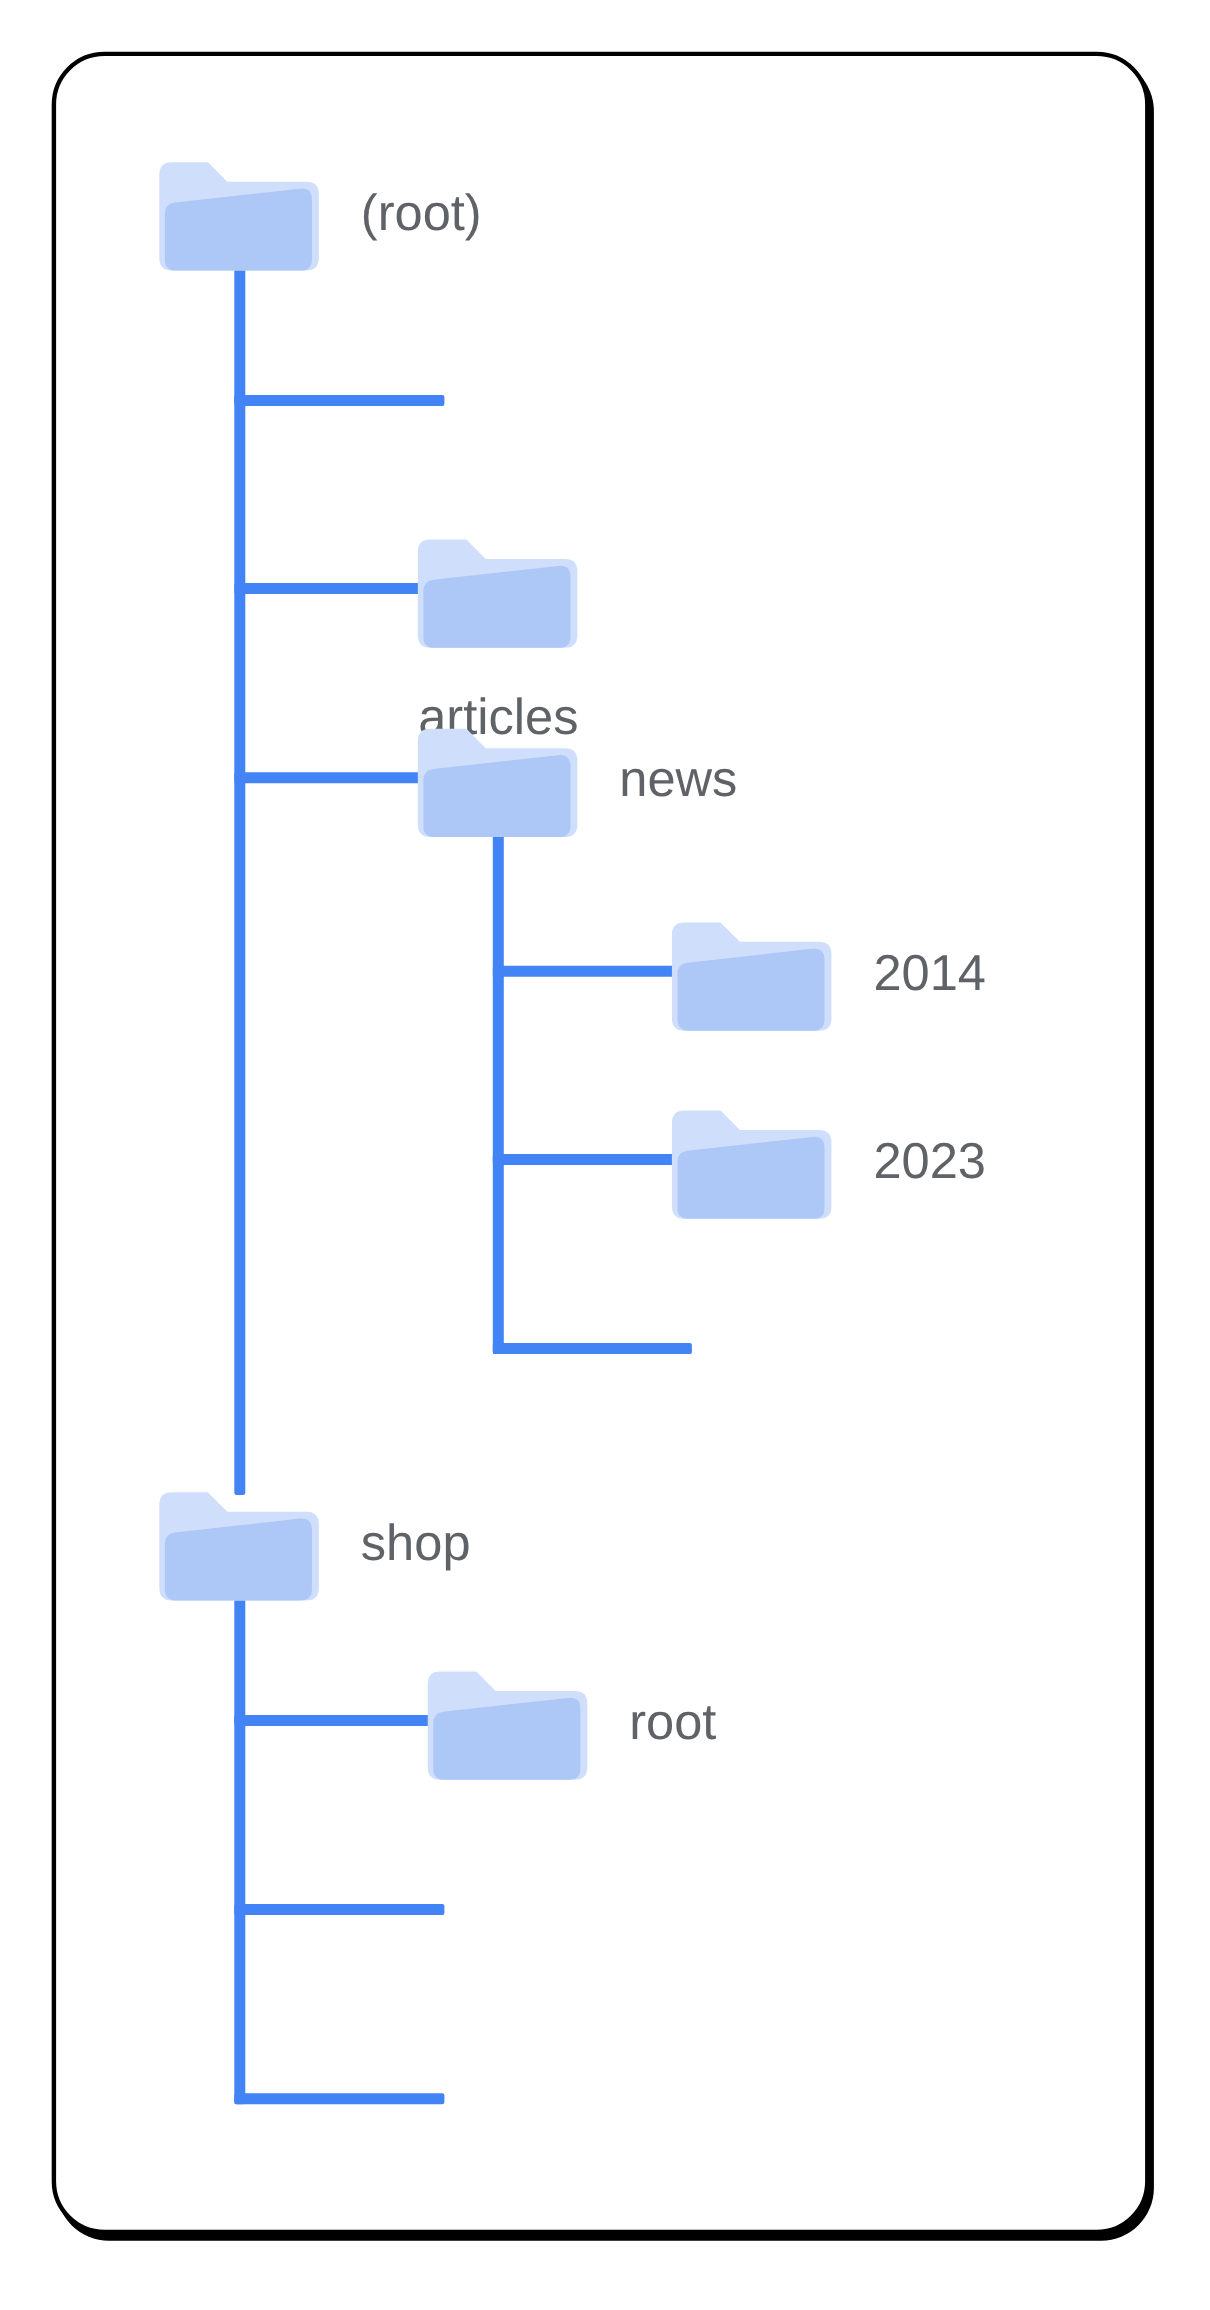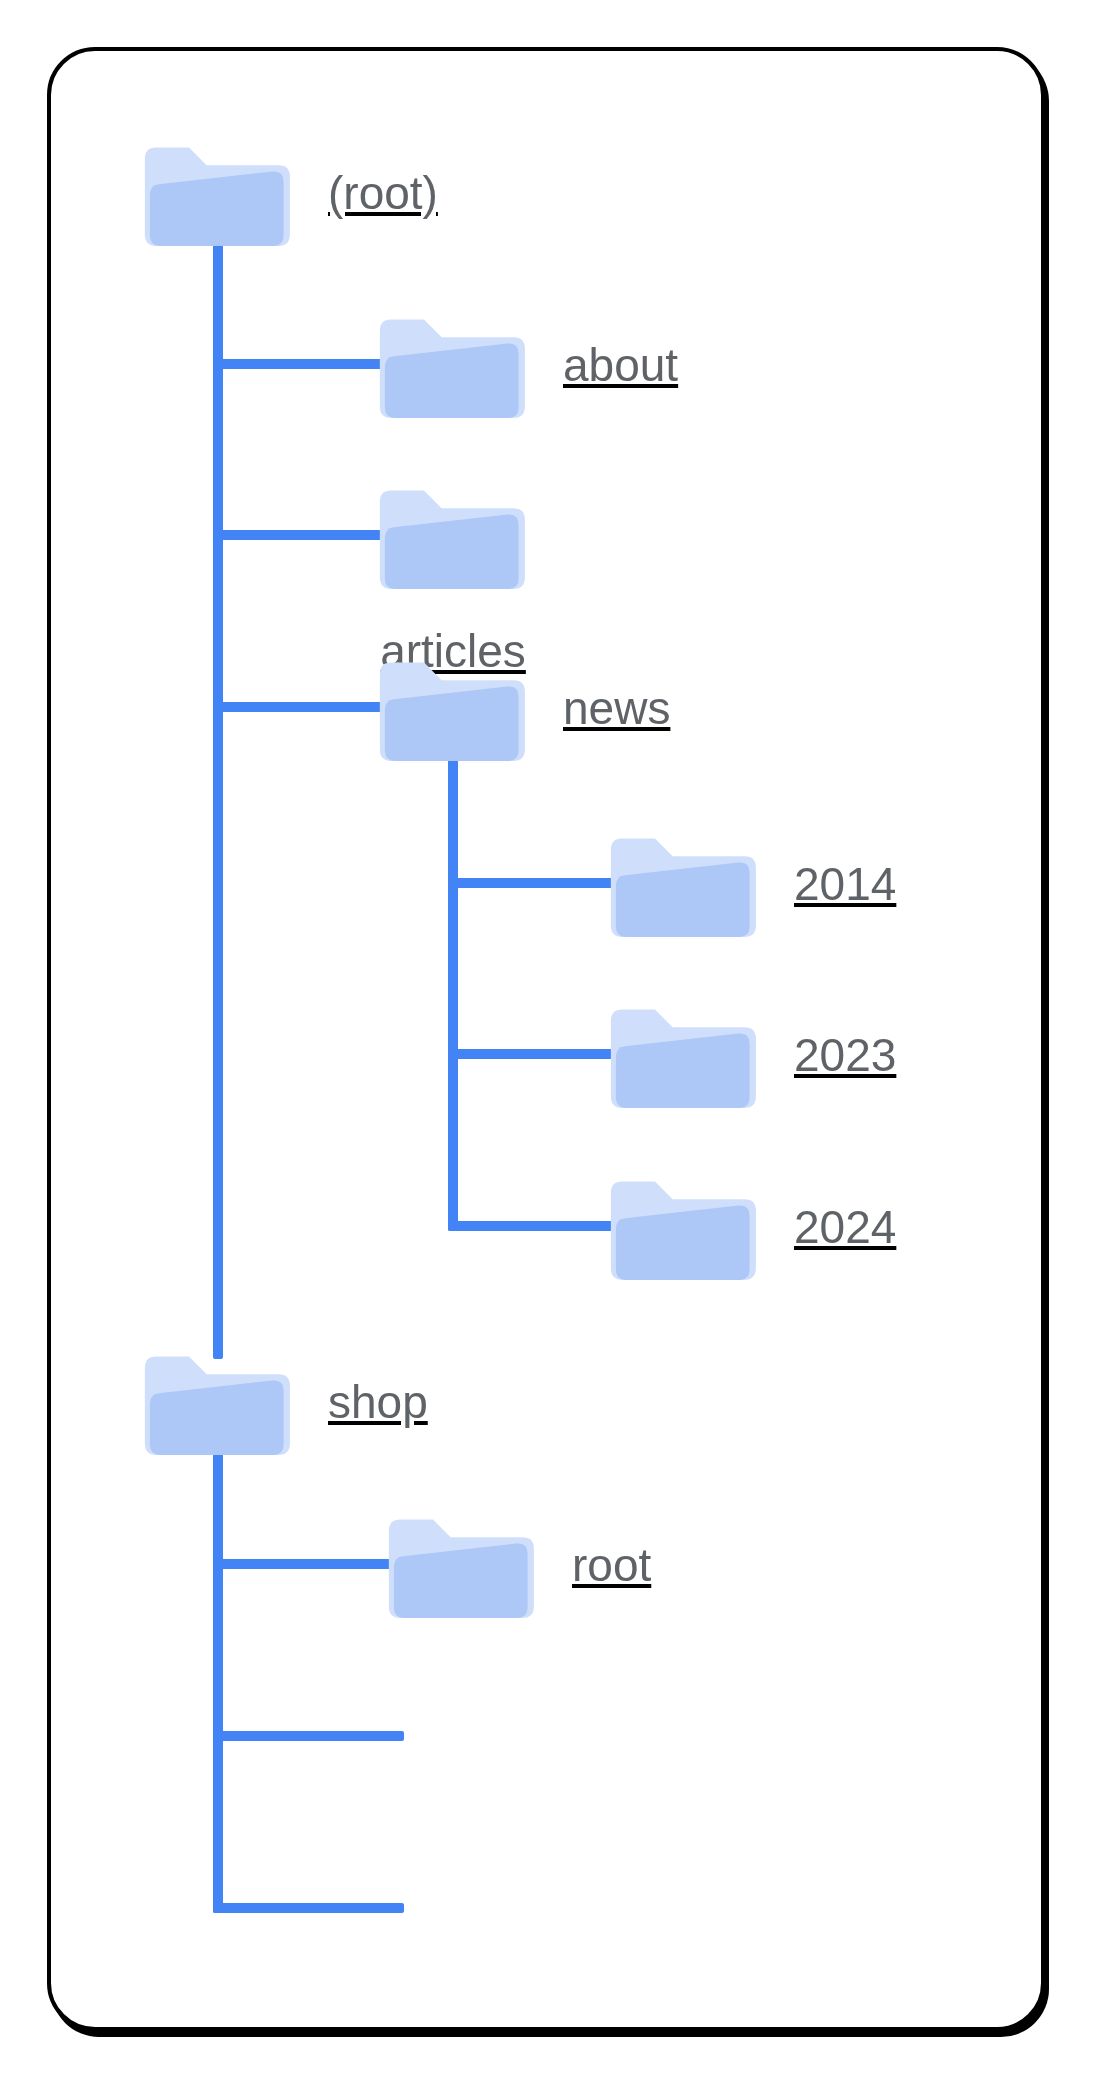--- a/index.html
+++ b/index.html
@@ -30,21 +30,20 @@
   .line {
     position: absolute;
     background: var(--connector, #4284F5);
     border-radius: 2px;
   }
   .node {
     position: absolute;
     display: flex;
     align-items: center;
     gap: 34px;
-    text-decoration: underline;
   }
   .folder {
     width: 152px;
     height: 111px;
     flex: 0 0 auto;
     display: block;
   }
   .label {
     font-size: 46px;
     line-height: 1;
@@ -75,27 +74,20 @@
     <div class="line" style="left:162px; top:1852px; width:191px; height:10px;"></div>
 
     <div class="node" style="left:91px; top:89px;">
       <svg class="folder" viewBox="0 0 120 88">
         <path d="M11 6 H37 L51 20 H108 Q117 20 117 29 V75 Q117 84 108 84 H11 Q2 84 2 75 V15 Q2 6 11 6 Z" fill="var(--folder-back,#cfdffb)"></path>
         <path d="M13 35 L103 25 Q112 24 112 33 V76 Q112 84 104 84 H14 Q6 84 6 76 V43 Q6 36 13 35 Z" fill="var(--folder-front,#adc8f7)"></path>
       </svg>
       <div class="label">(root)</div>
     </div>
 
-    <div class="node" style="left:326px; top:261px;">
-      <svg class="folder" viewBox="0 0 120 88">
-        <path d="M11 6 H37 L51 20 H108 Q117 20 117 29 V75 Q117 84 108 84 H11 Q2 84 2 75 V15 Q2 6 11 6 Z" fill="var(--folder-back,#cfdffb)"></path>
-        <path d="M13 35 L103 25 Q112 24 112 33 V76 Q112 84 104 84 H14 Q6 84 6 76 V43 Q6 36 13 35 Z" fill="var(--folder-front,#adc8f7)"></path>
-      </svg>
-      <div class="label">about</div>
-    </div>
 
     <div class="node" style="left:326px; top:432px;flex-direction:column;">
       <svg class="folder" viewBox="0 0 120 88">
         <path d="M11 6 H37 L51 20 H108 Q117 20 117 29 V75 Q117 84 108 84 H11 Q2 84 2 75 V15 Q2 6 11 6 Z" fill="var(--folder-back,#cfdffb)"></path>
         <path d="M13 35 L103 25 Q112 24 112 33 V76 Q112 84 104 84 H14 Q6 84 6 76 V43 Q6 36 13 35 Z" fill="var(--folder-front,#adc8f7)"></path>
       </svg>
       <div class="label">articles</div>
     </div>
 
     <div class="node" style="left:326px; top:604px;">
@@ -115,27 +107,20 @@
     </div>
 
     <div class="node" style="left:557px; top:951px;">
       <svg class="folder" viewBox="0 0 120 88">
         <path d="M11 6 H37 L51 20 H108 Q117 20 117 29 V75 Q117 84 108 84 H11 Q2 84 2 75 V15 Q2 6 11 6 Z" fill="var(--folder-back,#cfdffb)"></path>
         <path d="M13 35 L103 25 Q112 24 112 33 V76 Q112 84 104 84 H14 Q6 84 6 76 V43 Q6 36 13 35 Z" fill="var(--folder-front,#adc8f7)"></path>
       </svg>
       <div class="label">2023</div>
     </div>
 
-    <div class="node" style="left:557px; top:1123px;">
-      <svg class="folder" viewBox="0 0 120 88">
-        <path d="M11 6 H37 L51 20 H108 Q117 20 117 29 V75 Q117 84 108 84 H11 Q2 84 2 75 V15 Q2 6 11 6 Z" fill="var(--folder-back,#cfdffb)"></path>
-        <path d="M13 35 L103 25 Q112 24 112 33 V76 Q112 84 104 84 H14 Q6 84 6 76 V43 Q6 36 13 35 Z" fill="var(--folder-front,#adc8f7)"></path>
-      </svg>
-      <div class="label">2024</div>
-    </div>
 
     <div class="node" style="left:91px; top:1298px;text-align:right;">
       <svg class="folder" viewBox="0 0 120 88">
         <path d="M11 6 H37 L51 20 H108 Q117 20 117 29 V75 Q117 84 108 84 H11 Q2 84 2 75 V15 Q2 6 11 6 Z" fill="var(--folder-back,#cfdffb)"></path>
         <path d="M13 35 L103 25 Q112 24 112 33 V76 Q112 84 104 84 H14 Q6 84 6 76 V43 Q6 36 13 35 Z" fill="var(--folder-front,#adc8f7)"></path>
       </svg>
       <div class="label">shop</div>
     </div>
 
     <div class="node" style="left:335px; top:1461px;">

